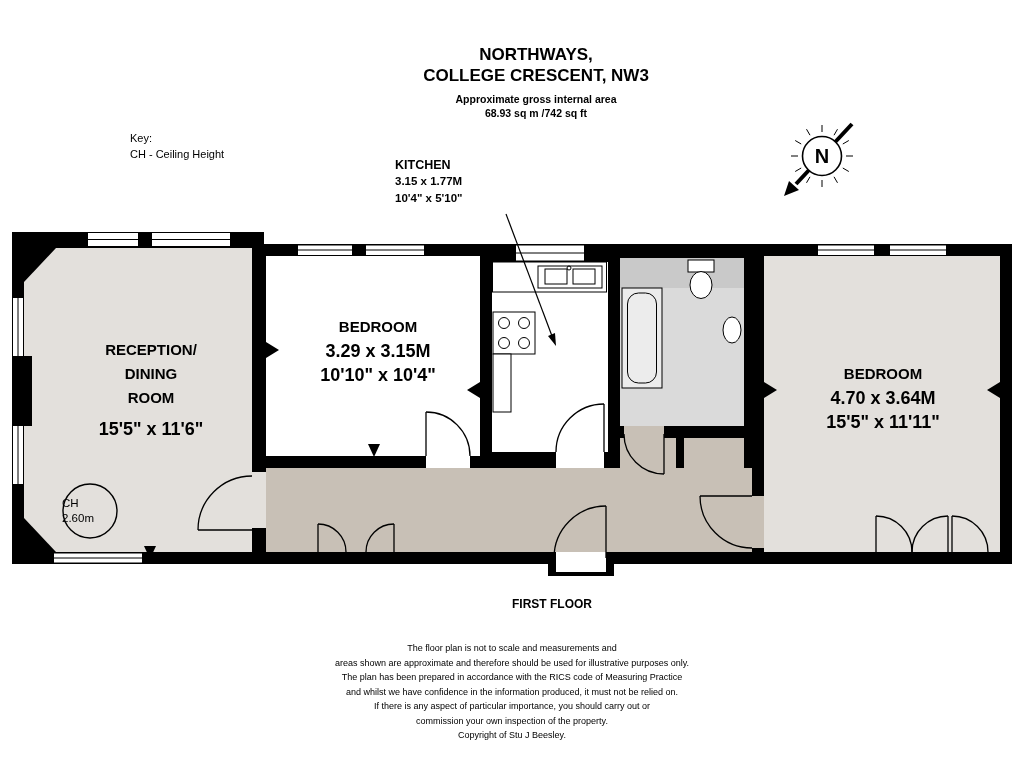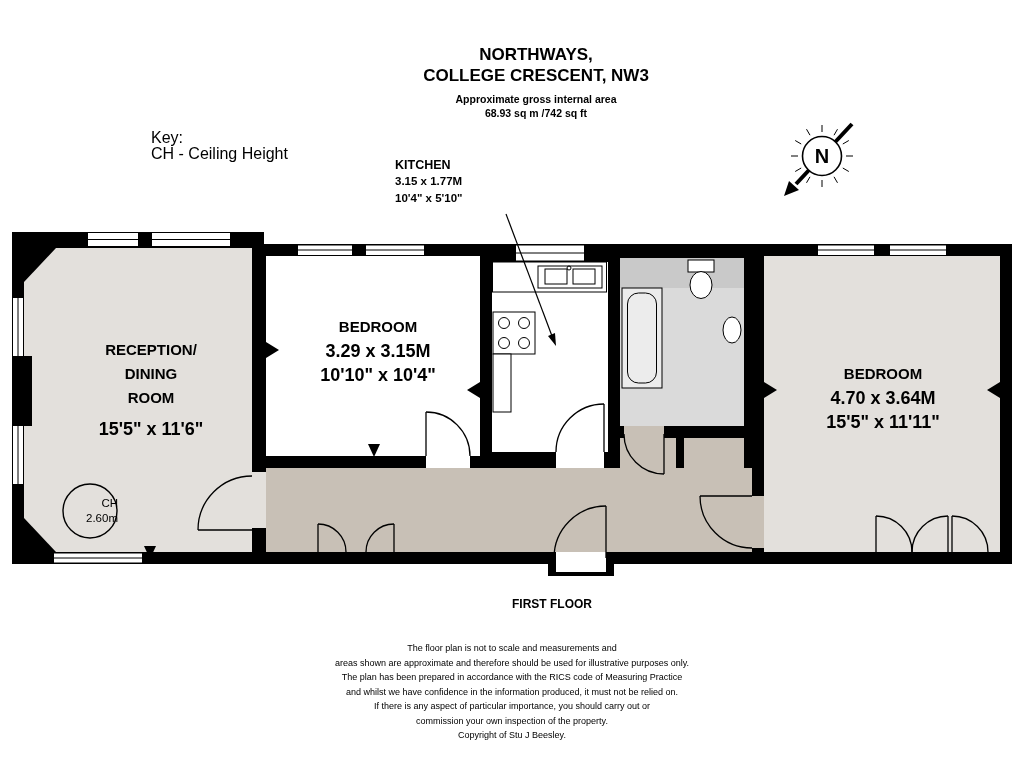--- a/index.html
+++ b/index.html
@@ -7,35 +7,35 @@
         font-family:"Liberation Sans",sans-serif;color:#000;}
   .abs{position:absolute;}
   svg{display:block;}
   svg text{font-family:"Liberation Sans",sans-serif;}
 
   .header{top:44px;left:0;width:1024px;text-align:center;padding-left:24px;}
   .hdr-title{font-size:17px;font-weight:700;line-height:21px;}
   .hdr-sub{font-size:10.5px;font-weight:700;line-height:13.5px;}
   .hdr-gap{height:7px;}
 
-  .keyblock{left:151px;top:130px;font-size:16px;line-height:16px;text-align:left;}
+  .keyblock{left:130px;top:130px;font-size:11px;line-height:16px;text-align:left;}
 
   .kcallout{left:395px;top:157px;width:166px;text-align:left;font-weight:700;}
   .kc-name{font-size:12.5px;line-height:16px;}
   .kc-dim{font-size:11.5px;line-height:17px;}
 
   .roomlabel{text-align:center;font-weight:700;}
   .room-name{font-size:15px;line-height:24px;white-space:pre-line;}
   .room-dim{font-size:18px;line-height:24px;}
   .lbl-reception{left:58px;top:338px;width:186px;}
   .lbl-reception .dims{margin-top:7px;}
   .lbl-bedroom1{left:285px;top:315px;width:186px;}
   .lbl-bedroom2{left:790px;top:362px;width:186px;}
 
-  .chlabel{left:62px;top:496px;width:56px;text-align:right;font-size:11.5px;line-height:14.5px;}
+  .chlabel{left:62px;top:496px;width:56px;text-align:left;font-size:11.5px;line-height:14.5px;}
 
   .floorlabel{top:597px;left:0;width:1024px;text-align:center;font-size:12px;font-weight:700;margin-left:40px;}
 
   .disclaimer{top:641px;left:0;width:1024px;text-align:center;font-size:9px;line-height:14.5px;}
 </style>
 </head>
 <body>
 
 <div class="page">
 

